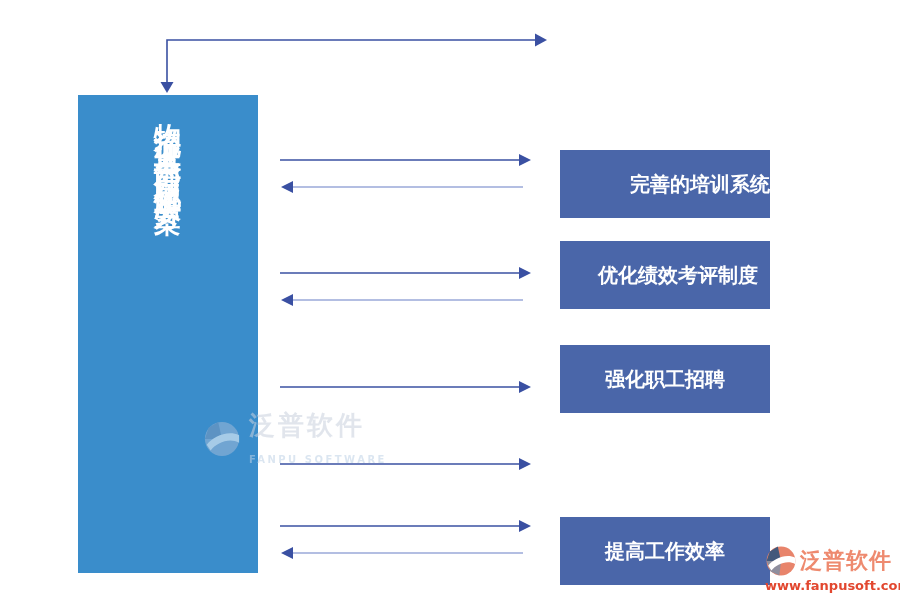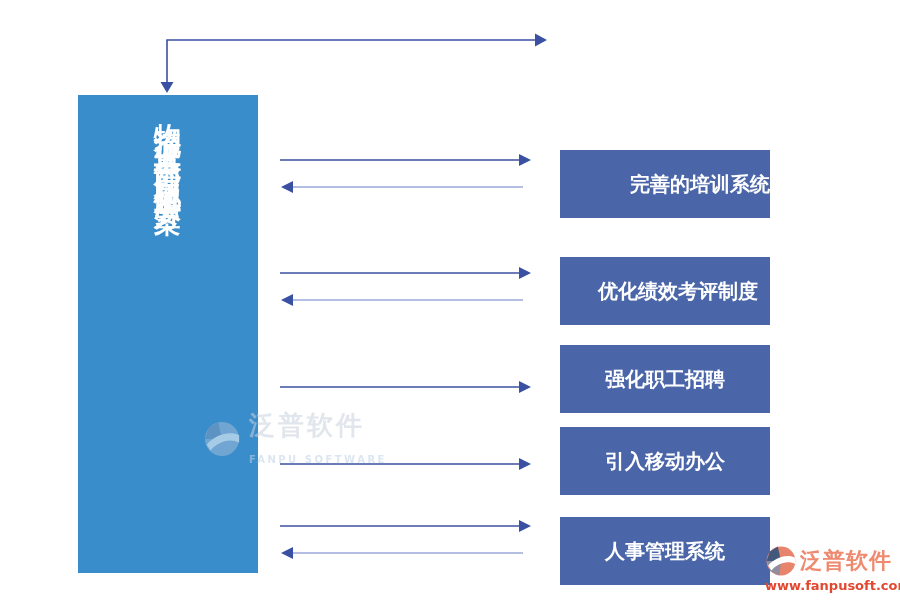--- a/index.html
+++ b/index.html
@@ -44,21 +44,21 @@
     color: #ffffff;
     font-size: 20px;
     font-weight: bold;
     display: flex;
     align-items: center;
     justify-content: center;
     text-align: center;
   }
   .sb-0 { top: 18px; }
   .sb-1 { top: 150px; justify-content: flex-end; }
-  .sb-2 { top: 257px; padding-left: 26px; }
+  .sb-2 { top: 241px; padding-left: 26px; }
   .sb-3 { top: 333px; margin-top: 12px; }
   .sb-4 { top: 427px; }
   .sb-5 { top: 517px; }
 
   .arrows-layer {
     position: absolute;
     left: 0; top: 0;
     width: 900px; height: 600px;
     pointer-events: none;
   }
@@ -124,25 +124,22 @@
 
   <div class="solution-box sb-1">
     <span>完善的培训系统</span>
   </div>
   <div class="solution-box sb-2">
     <span>优化绩效考评制度</span>
   </div>
   <div class="solution-box sb-3">
     <span>强化职工招聘</span>
   </div>
-  <div class="solution-box sb-4">
-    <span>引入移动办公</span>
-  </div>
   <div class="solution-box sb-5">
-    <span>人事管理系统</span>
+    <span>提高工作效率</span>
   </div>
 
   <svg class="arrows-layer" width="900" height="600" viewBox="0 0 900 600">
 
     <g>
       <polyline points="167,84 167,40 535,40" fill="none" stroke="#3A50A2" stroke-width="1.6"></polyline>
       <polygon points="160.5,82 173.5,82 167,93" fill="#3A50A2"></polygon>
       <polygon points="535,33.5 535,46.5 547,40" fill="#3A50A2"></polygon>
     </g>
 

